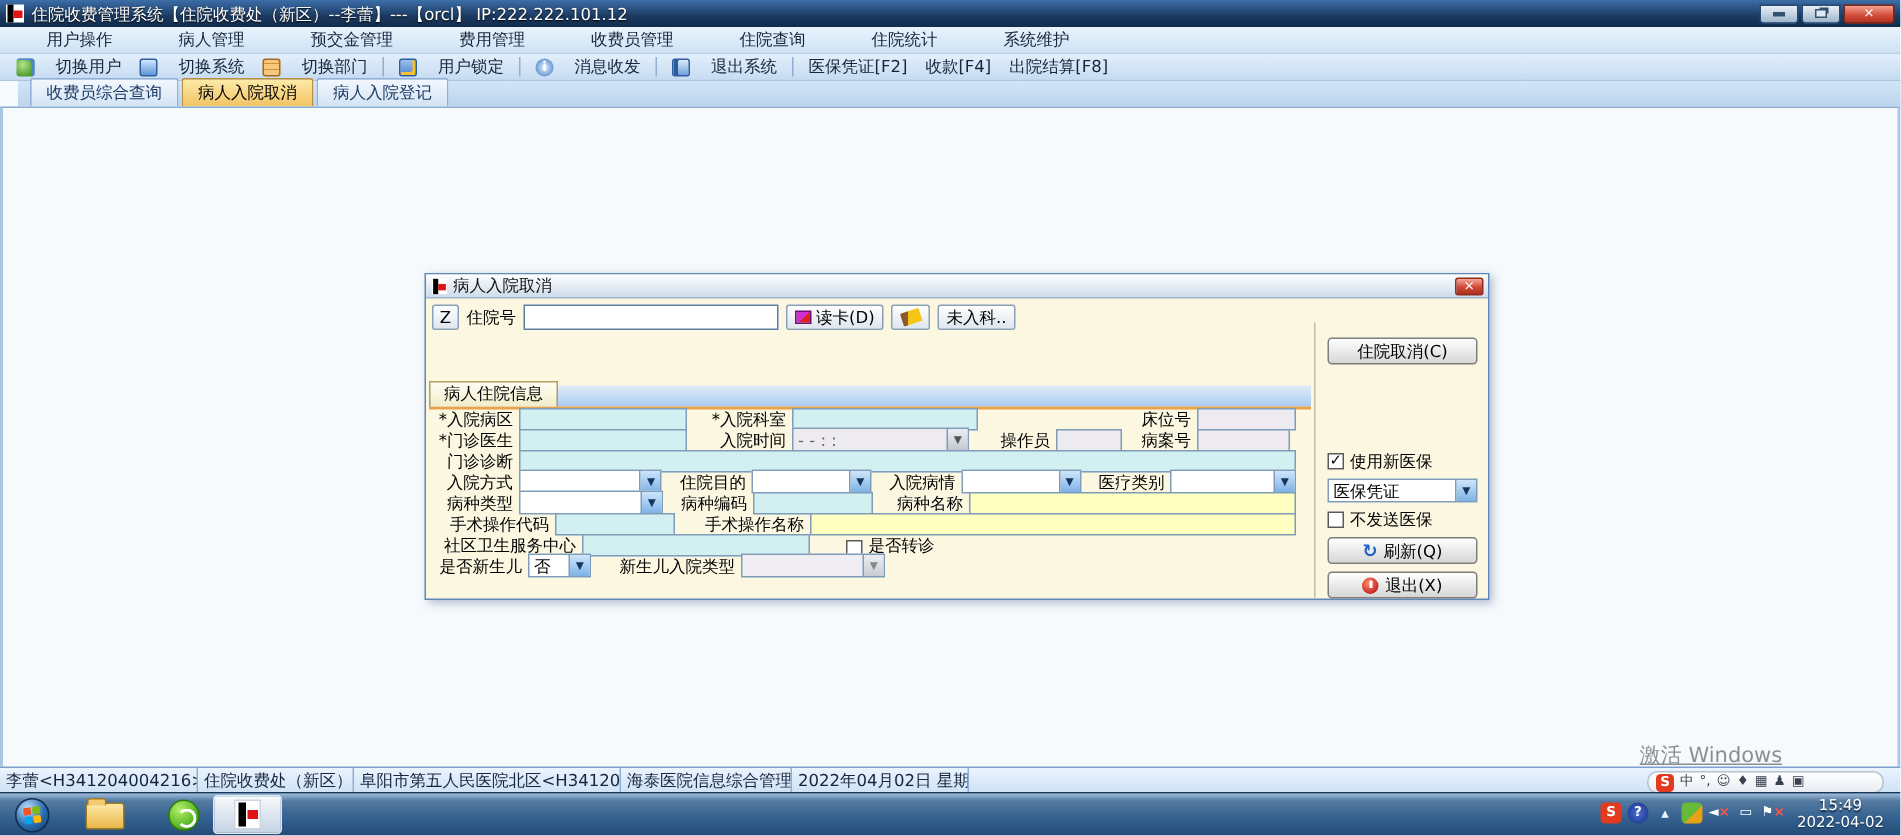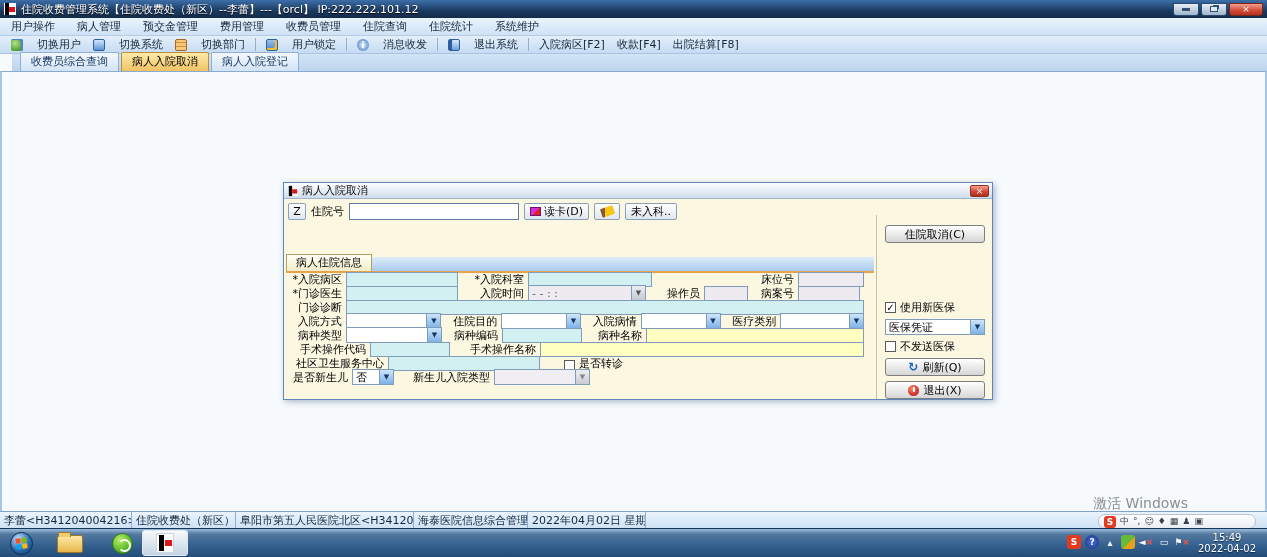--- a/index.html
+++ b/index.html
@@ -14,21 +14,21 @@
   .applogo .bar { position:absolute; left:1px; top:0; width:4px; height:12px; background:#000; }
   .applogo .sq { position:absolute; left:5px; top:4px; width:6px; height:5px; background:#e01414; }
   .title-text { white-space:nowrap; font-size:11px; text-shadow:0 1px 1px #000; }
   .winctrls { margin-left:auto; display:flex; gap:2px; }
   .wbtn { width:26px; height:13px; border:1px solid #274a73; border-radius:0 0 3px 3px; background:linear-gradient(#e8eef5,#9fb4cc); display:flex; align-items:center; justify-content:center; color:#223a58; font-size:9px; line-height:1; }
   .wbtn.close { width:34px; background:linear-gradient(#f3a08e,#d14836 60%,#b03322); color:#fff; border-color:#7c2416; }
   .minbar { width:8px; height:3px; background:#33506f; }
   .restico { width:8px; height:6px; border:1px solid #33506f; background:#dfe9f3; box-shadow:2px -2px 0 -1px #33506f; }
 
   
-  .menubar { left:0; top:18px; width:1267px; height:18px; background:linear-gradient(#eaf3fc,#cfe2f5); border-bottom:1px solid #b7cde6; display:flex; align-items:center; padding-left:0; }
+  .menubar { left:0; top:18px; width:1267px; height:18px; background:linear-gradient(#eaf3fc,#cfe2f5); border-bottom:1px solid #b7cde6; display:flex; align-items:center; padding-left:20px;gap:22px; }
   .menu-item { padding:1px 11px; color:#14263c; white-space:nowrap; cursor:default; }
 
   
   .toolbar { left:0; top:36px; width:1267px; height:18px; background:linear-gradient(#e3effb,#c6dbf2); border-bottom:1px solid #aac4e2; display:flex; align-items:center; padding-left:6px; gap:2px; }
   .tool-item { display:flex; align-items:center; gap:14px; padding:0 5px; height:16px; color:#14263c; white-space:nowrap; }
   .tsep { width:1px; height:13px; background:#93afd0; margin:0 3px; }
   .ticon { width:12px; height:12px; flex:none; border-radius:2px; }
   .i-user   { background:radial-gradient(circle at 35% 35%,#b6e28a,#4f9e2f 70%); box-shadow:inset -3px 2px 0 -1px #4f84d0; }
   .i-sys    { background:linear-gradient(#cfe6ff,#5e95d6); border:1px solid #2f5f9e; }
   .i-dept   { background:repeating-linear-gradient(0deg,#f6c87e 0 3px,#d88f2c 3px 4px); border:1px solid #a5671b; }
@@ -87,21 +87,21 @@
   .refresh-ico { color:#1f62c5; font-weight:bold; font-size:12px; line-height:1; }
   .power-ico { width:11px; height:11px; border-radius:50%; background:radial-gradient(circle at 40% 35%,#ff8a65,#c62828 70%); position:relative; flex:none; }
   .power-ico::after { content:""; position:absolute; left:5px; top:2px; width:2px; height:5px; background:#fff; }
 
   
   .statusbar { left:0; top:511px; width:1267px; height:17px; background:linear-gradient(#eaf4fd,#cfe2f6); border-top:1px solid #7aa2cc; display:flex; }
   .seg { border-right:1px solid #8fb0d4; padding:1px 4px 0; color:#16263e; white-space:nowrap; overflow:hidden; font-size:11px; }
 
   
   .watermark { right:66px; top:495px; text-align:left; color:#8a8f94; pointer-events:none; }
-  .wm1 { font-size:14px; }
+  .wm1 { font-size:14px;text-decoration:underline; }
   .wm2 { font-size:10px; color:#a0a5aa; }
   .imebar { left:1098px; top:514px; width:158px; height:15px; background:linear-gradient(#ffffff,#e8ecf2); border:1px solid #b9c2cf; border-radius:7px; display:flex; align-items:center; gap:4px; padding:0 5px; }
   .ime-s { width:12px; height:12px; background:#e3391f; border-radius:3px; color:#fff; font-weight:bold; font-size:9px; line-height:12px; text-align:center; }
   .ime-g { color:#39414d; font-size:9px; line-height:1; }
 
   
   .taskbar { left:0; top:528px; width:1267px; height:29px; background:linear-gradient(#9dbddd,#54799f 18%,#33608f 60%,#244c78); border-top:1px solid #16375c; }
   .orb { left:10px; top:3px; width:23px; height:23px; border-radius:50%; background:radial-gradient(circle at 35% 28%,#bfe0ff,#2b6cb0 55%,#123a66); border:1px solid #0d2c50; display:flex; align-items:center; justify-content:center; }
   .flag { width:11px; height:11px; display:grid; grid-template-columns:1fr 1fr; grid-template-rows:1fr 1fr; gap:1px; transform:rotate(-8deg); }
   .flag span { border-radius:1px; }
@@ -177,21 +177,21 @@
   <div class="tool-item">
       <span class="ticon i-info">i</span>
       <span>消息收发</span>
     </div>
   <div class="tsep"></div>
   <div class="tool-item">
       <span class="ticon i-exit"></span>
       <span>退出系统</span>
     </div>
   <div class="tsep"></div>
-  <div class="tool-item">入院病区[F2]</div>
+  <div class="tool-item">医保凭证[F2]</div>
   <div class="tool-item">收款[F4]</div>
   <div class="tool-item">出院结算[F8]</div>
 </div>
 
 <div class="abs tabbar">
   <div class="ptab">收费员综合查询</div>
   <div class="ptab active">病人入院取消</div>
   <div class="ptab">病人入院登记</div>
 </div>
 

